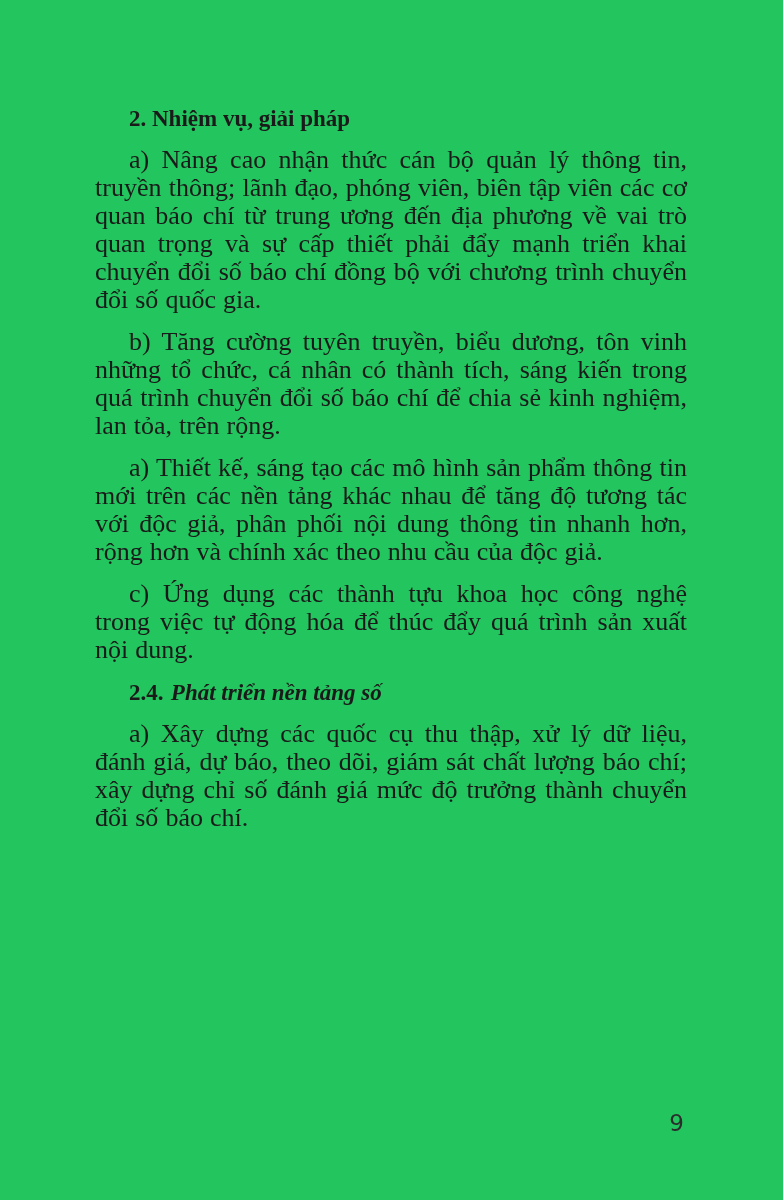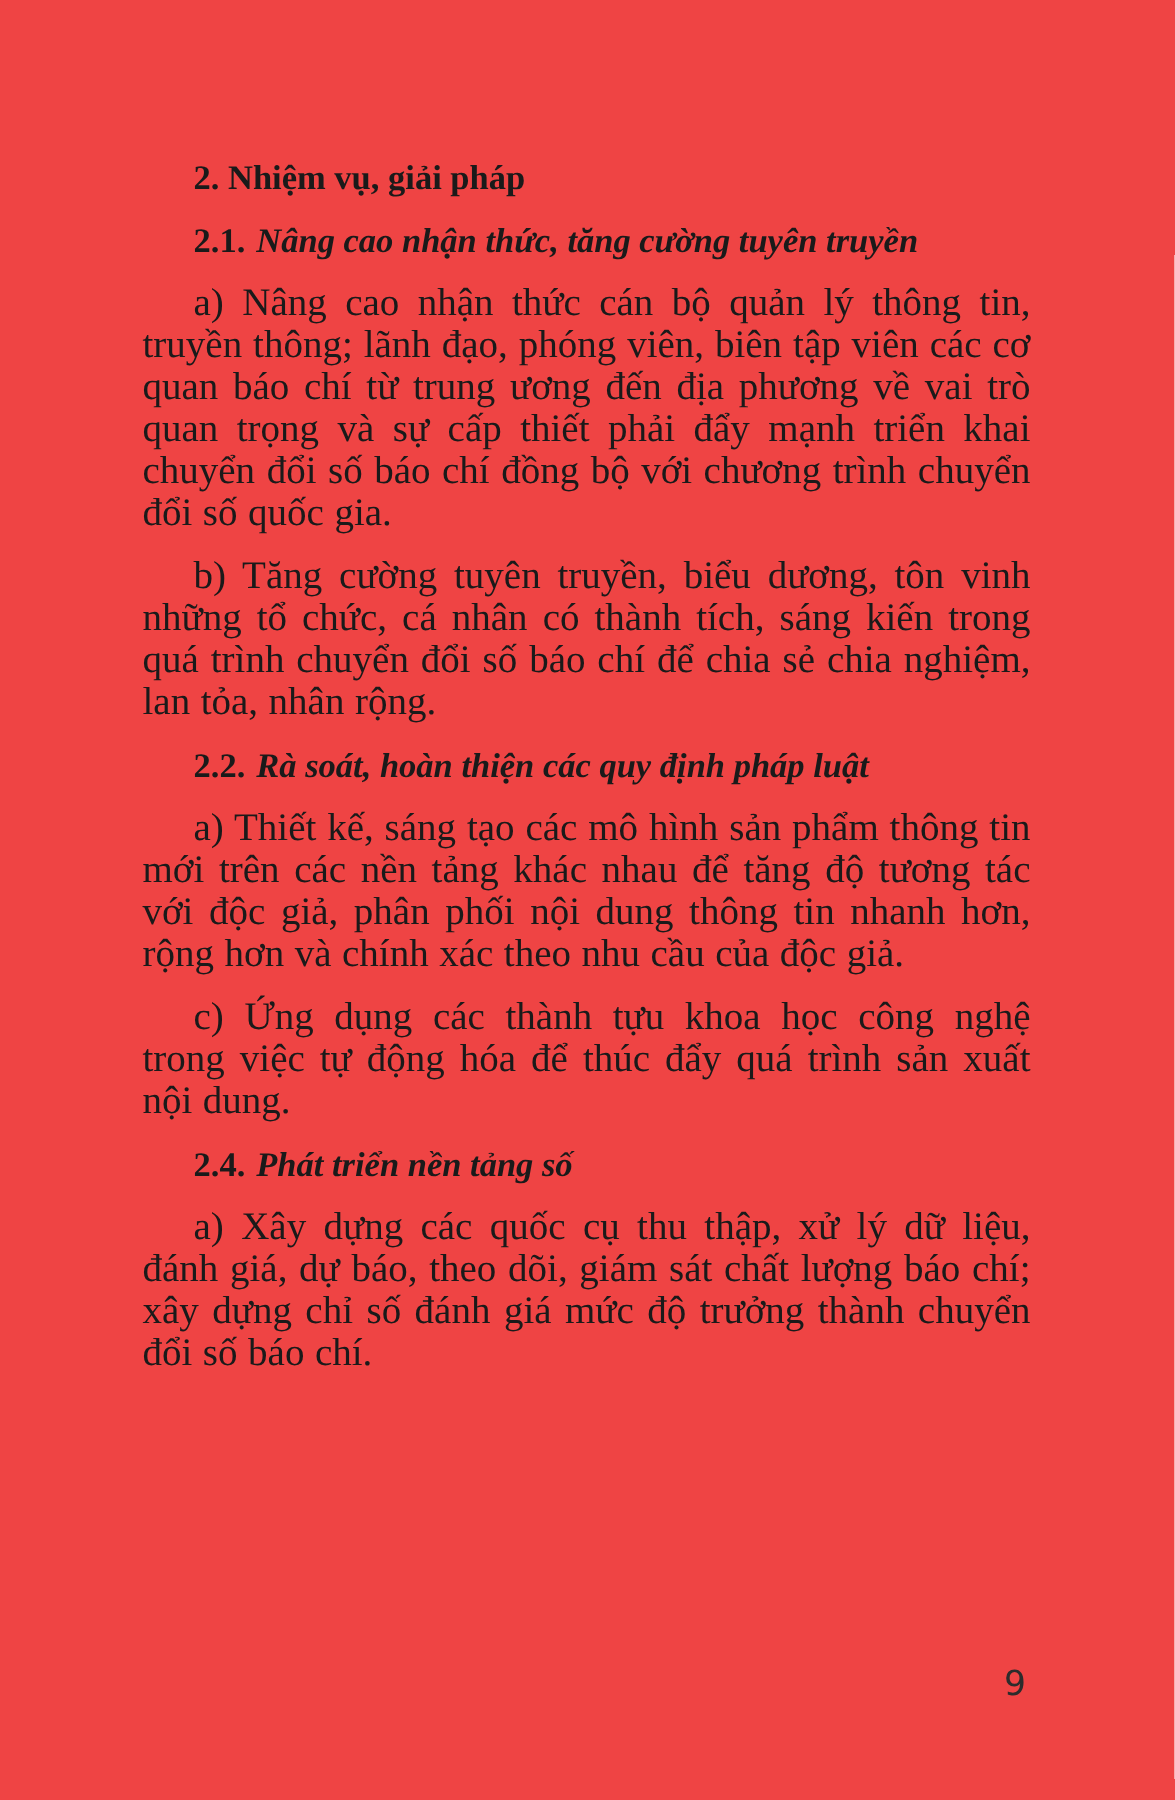--- a/index.html
+++ b/index.html
@@ -8,21 +8,21 @@
     width: 783px;
     height: 1200px;
     background: #ffffff;
     overflow: hidden;
   }
 
   .page {
     position: relative;
     width: 783px;
     height: 1200px;
-    background: #ef4444;
+    background: #22c55e;
     font-family: "Liberation Serif", "DejaVu Serif", serif;
     color: #1a1a1a;
   }
 
   .content {
     position: absolute;
     top: 104px;
     left: 95px;
     width: 592px;
   }
@@ -72,31 +72,25 @@
   }
 </style>
 </head>
 <body>
 
 <div class="page">
   <div class="content">
 
     <h2 class="h1">2. Nhiệm vụ, giải pháp</h2>
 
-    <h3 class="h2">
-      <span class="num">2.1.</span><span class="title">Nâng cao nhận thức, tăng cường tuyên truyền</span>
-    </h3>
 
     <p class="para">a) Nâng cao nhận thức cán bộ quản lý thông tin, truyền thông; lãnh đạo, phóng viên, biên tập viên các cơ quan báo chí từ trung ương đến địa phương về vai trò quan trọng và sự cấp thiết phải đẩy mạnh triển khai chuyển đổi số báo chí đồng bộ với chương trình chuyển đổi số quốc gia.</p>
 
-    <p class="para">b) Tăng cường tuyên truyền, biểu dương, tôn vinh những tổ chức, cá nhân có thành tích, sáng kiến trong quá trình chuyển đổi số báo chí để chia sẻ chia nghiệm, lan tỏa, nhân rộng.</p>
+    <p class="para">b) Tăng cường tuyên truyền, biểu dương, tôn vinh những tổ chức, cá nhân có thành tích, sáng kiến trong quá trình chuyển đổi số báo chí để chia sẻ kinh nghiệm, lan tỏa, trên rộng.</p>
 
-    <h3 class="h2">
-      <span class="num">2.2.</span><span class="title">Rà soát, hoàn thiện các quy định pháp luật</span>
-    </h3>
 
 
 
     <p class="para">a) Thiết kế, sáng tạo các mô hình sản phẩm thông tin mới trên các nền tảng khác nhau để tăng độ tương tác với độc giả, phân phối nội dung thông tin nhanh hơn, rộng hơn và chính xác theo nhu cầu của độc giả.</p>
 
 
     <p class="para">c) Ứng dụng các thành tựu khoa học công nghệ trong việc tự động hóa để thúc đẩy quá trình sản xuất nội dung.</p>
 
     <h3 class="h2">
       <span class="num">2.4.</span><span class="title">Phát triển nền tảng số</span>

